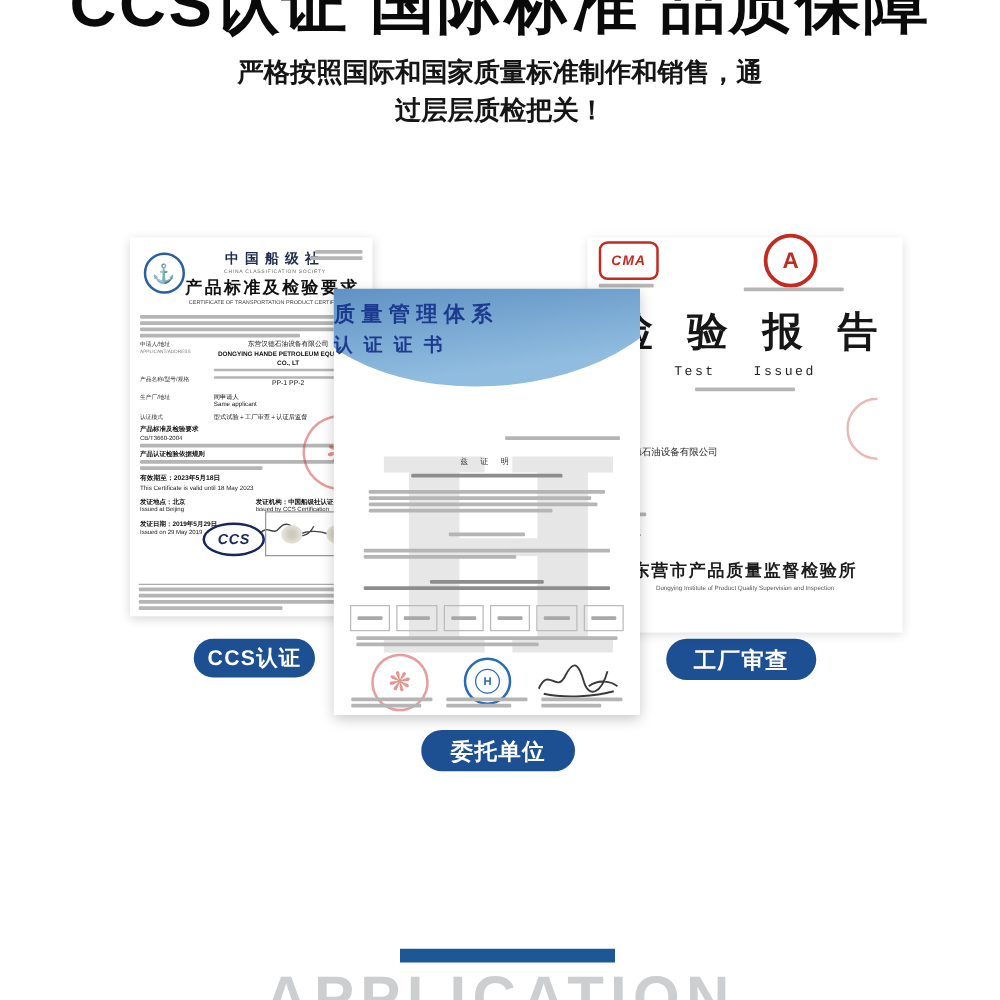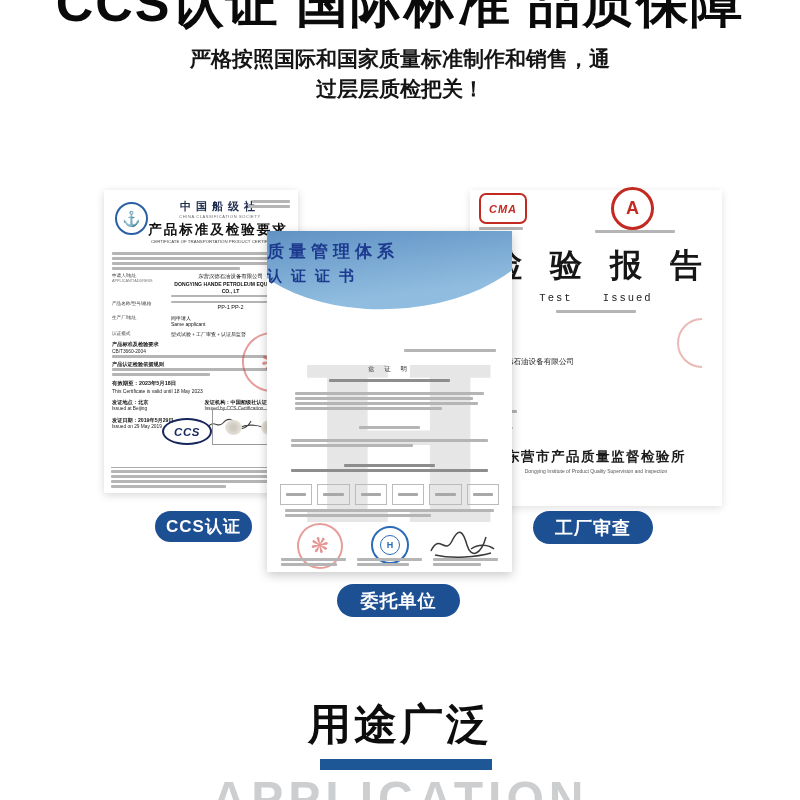--- a/index.html
+++ b/index.html
@@ -368,17 +368,16 @@
       <div class="circ"></div>
     </div>
     <div class="rep-org">东营市产品质量监督检验所</div>
     <div class="rep-org-en">Dongying Institute of Product Quality Supervision and Inspection</div>
   </div>
 
   <div class="pill pill-ccs">CCS认证</div>
   <div class="pill pill-qms">委托单位</div>
   <div class="pill pill-rep">工厂审查</div>
 
-  <div class="bottom-title">用途广泛</div>
   <div class="bottom-bar"></div>
   <div class="bottom-watermark">APPLICATION</div>
 
 </div>
 
 </body></html>

